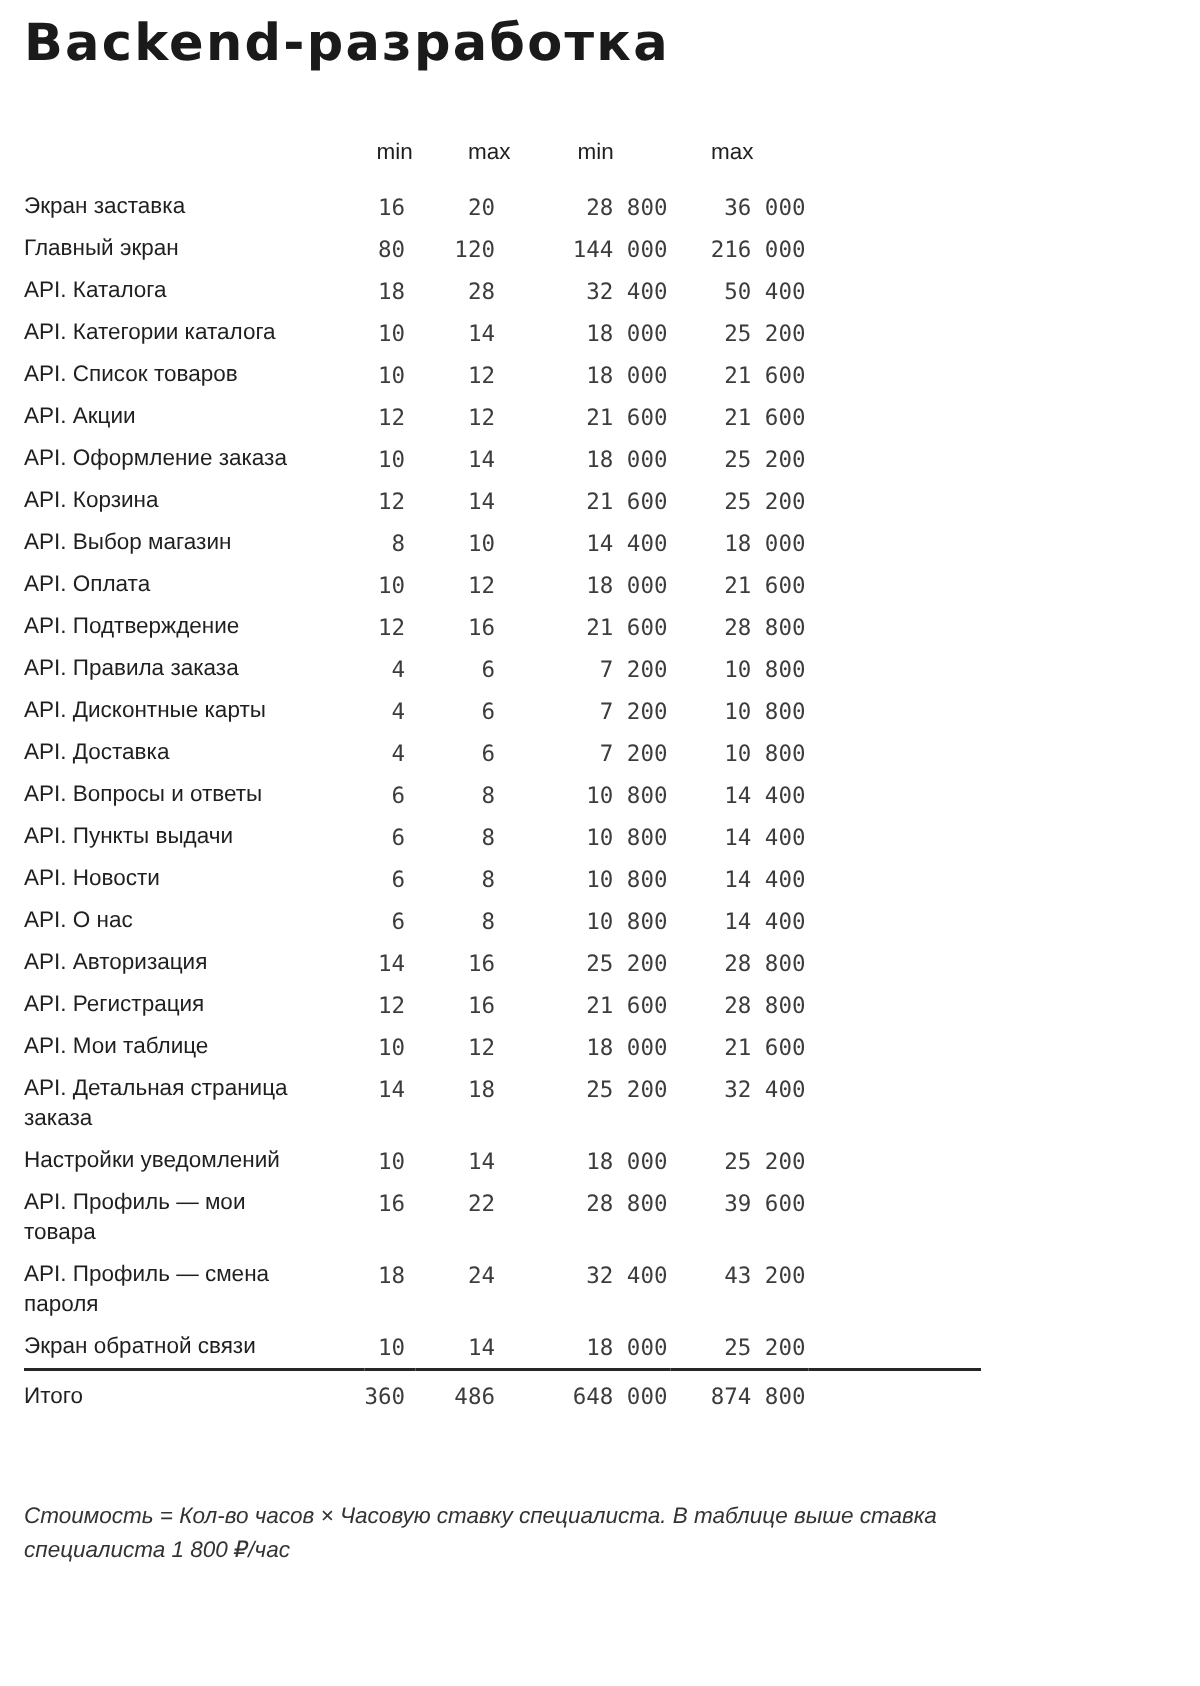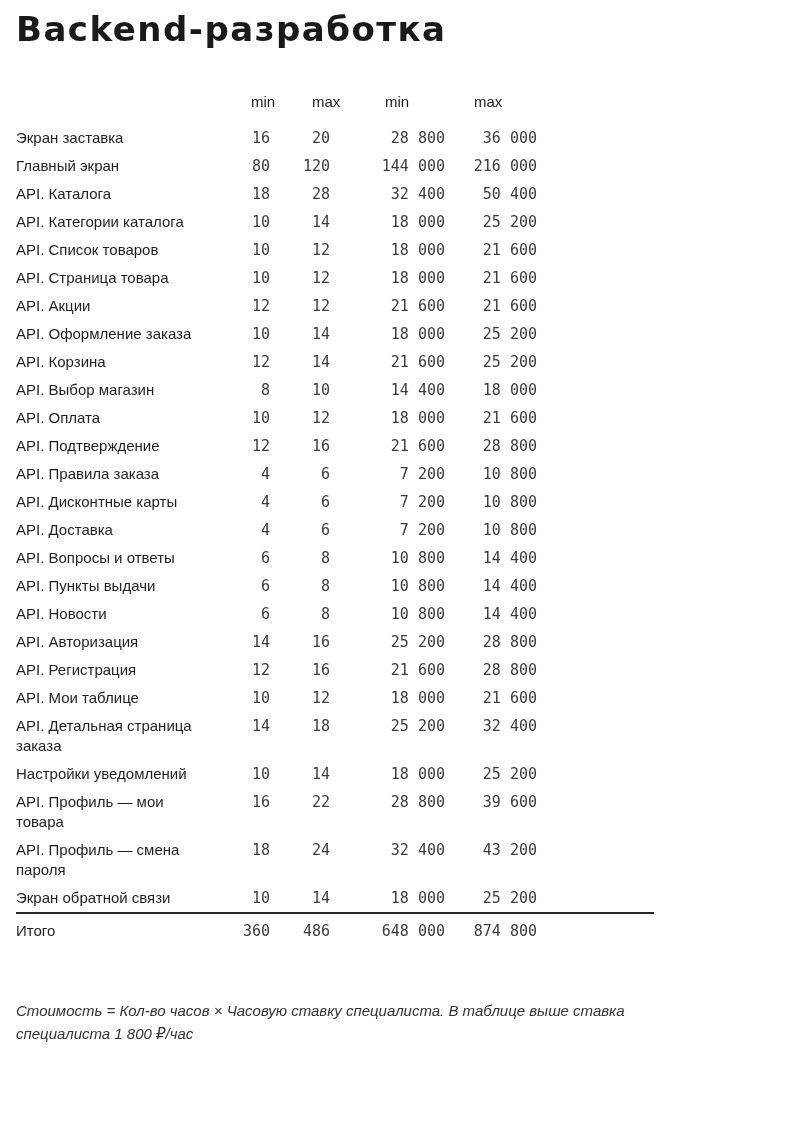--- a/index.html
+++ b/index.html
@@ -172,29 +172,20 @@
       <tr>
     <td class="task">API. Список товаров</td>
     <td class="num hmin">10</td>
     <td class="num hmax">12</td>
     <td></td>
     <td class="num cmin">18 000</td>
     <td class="num cmax">21 600</td>
     <td></td>
   </tr>
       <tr>
-    <td class="task">API. Страница товара</td>
-    <td class="num hmin">10</td>
-    <td class="num hmax">12</td>
-    <td></td>
-    <td class="num cmin">18 000</td>
-    <td class="num cmax">21 600</td>
-    <td></td>
-  </tr>
-      <tr>
     <td class="task">API. Акции</td>
     <td class="num hmin">12</td>
     <td class="num hmax">12</td>
     <td></td>
     <td class="num cmin">21 600</td>
     <td class="num cmax">21 600</td>
     <td></td>
   </tr>
       <tr>
     <td class="task">API. Оформление заказа</td>
@@ -281,20 +272,29 @@
     <td class="task">API. Пункты выдачи</td>
     <td class="num hmin">6</td>
     <td class="num hmax">8</td>
     <td></td>
     <td class="num cmin">10 800</td>
     <td class="num cmax">14 400</td>
     <td></td>
   </tr>
       <tr>
     <td class="task">API. Новости</td>
+    <td class="num hmin">6</td>
+    <td class="num hmax">8</td>
+    <td></td>
+    <td class="num cmin">10 800</td>
+    <td class="num cmax">14 400</td>
+    <td></td>
+  </tr>
+      <tr>
+    <td class="task">API. О нас</td>
     <td class="num hmin">6</td>
     <td class="num hmax">8</td>
     <td></td>
     <td class="num cmin">10 800</td>
     <td class="num cmax">14 400</td>
     <td></td>
   </tr>
       <tr>
     <td class="task">API. Авторизация</td>
     <td class="num hmin">14</td>

